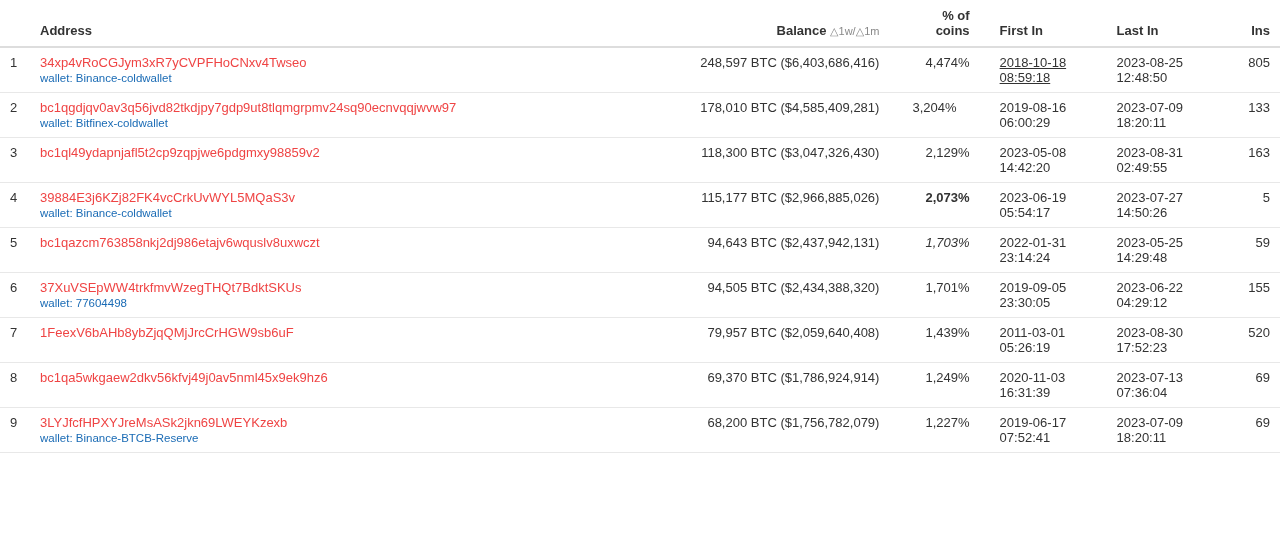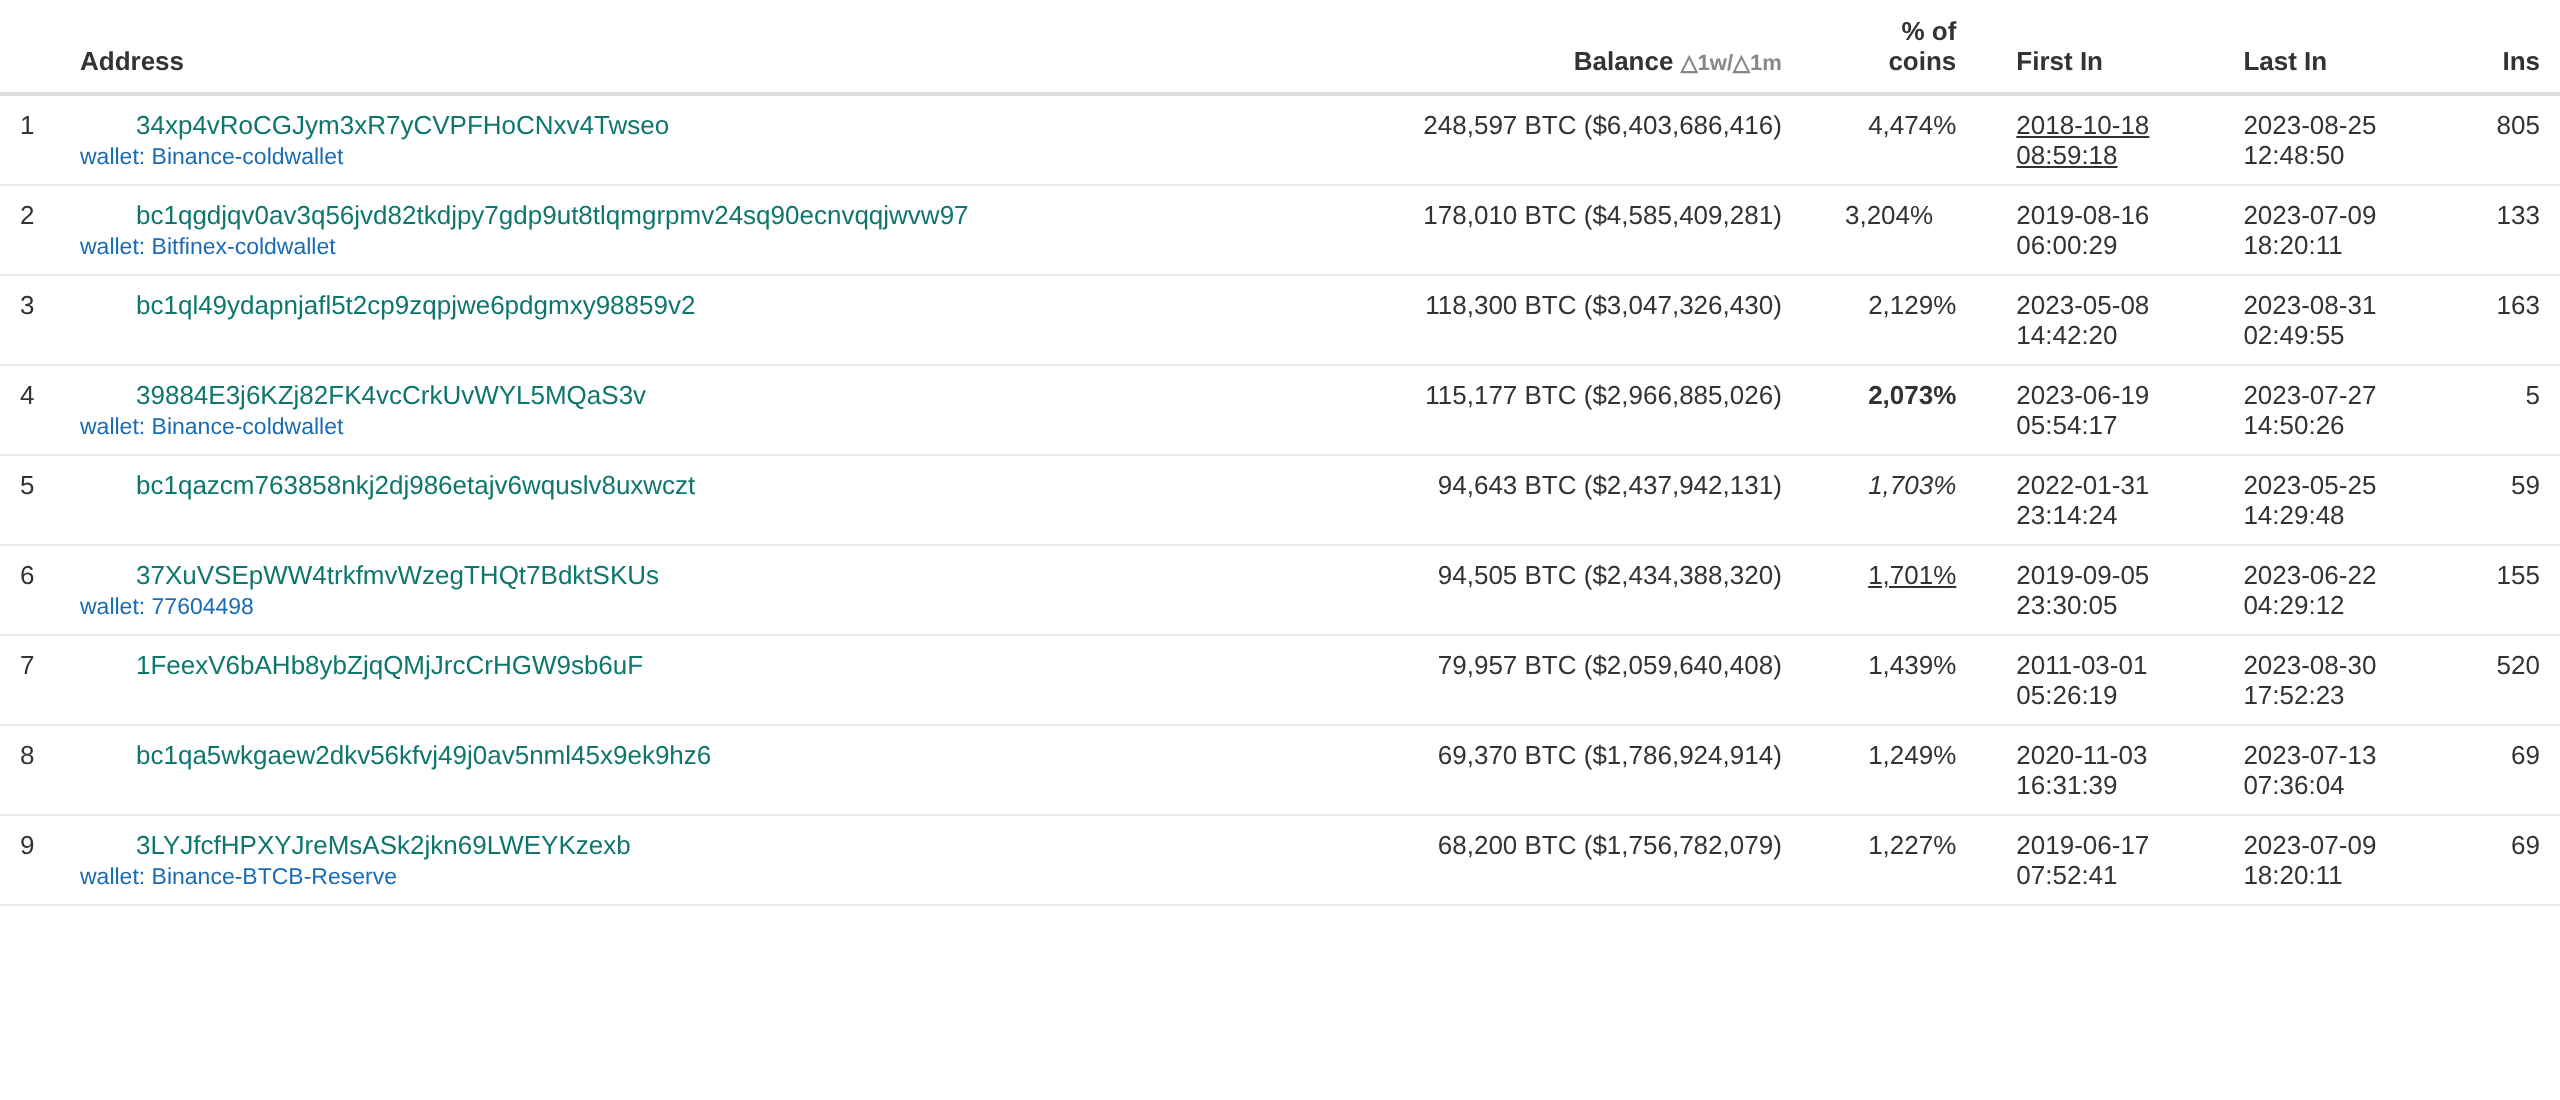--- a/index.html
+++ b/index.html
@@ -36,37 +36,36 @@
     }
     td.right {
       text-align: right;
     }
     .row-num {
       color: #333;
       font-size: 13px;
       min-width: 20px;
     }
     .address-link {
-      color: #0f766e;
+      color: #ef4444;
       text-decoration: none;
       display: block;
-      margin-left: 28px;
     }
     .wallet-label {
       color: #1a6bb5;
       font-size: 11.5px;
       margin-top: 1px;
     }
     .balance-col {
       white-space: nowrap;
     }
     .th-balance-sub {
       font-size: 11px;
       color: #888;
-      font-weight: bold;
+      font-weight: normal;
       margin-top: 25px;
     }
     .th-first {
       white-space: nowrap;
     }
   </style>
 </head>
 <body>
 
 <table>
@@ -133,21 +132,21 @@
         <td class="balance-col right">94,643 BTC ($2,437,942,131)</td>
         <td class="right" style="padding-right: 20px; font-style: italic;">1,703%</td>
         <td style="white-space: nowrap;">2022-01-31<br>23:14:24</td>
         <td style="white-space: nowrap;">2023-05-25<br>14:29:48</td>
         <td class="right">59</td>
       </tr>
       <tr>
         <td class="row-num">6</td>
         <td><a class="address-link" href="#">37XuVSEpWW4trkfmvWzegTHQt7BdktSKUs</a><span class="wallet-label">wallet: 77604498</span></td>
         <td class="balance-col right">94,505 BTC ($2,434,388,320)</td>
-        <td class="right" style="padding-right: 20px; text-decoration: underline;">1,701%</td>
+        <td class="right" style="padding-right: 20px;">1,701%</td>
         <td style="white-space: nowrap;">2019-09-05<br>23:30:05</td>
         <td style="white-space: nowrap;">2023-06-22<br>04:29:12</td>
         <td class="right">155</td>
       </tr>
       <tr>
         <td class="row-num">7</td>
         <td>
           <a class="address-link" href="#">1FeexV6bAHb8ybZjqQMjJrcCrHGW9sb6uF</a>
         </td>
         <td class="balance-col right">79,957 BTC ($2,059,640,408)</td>

